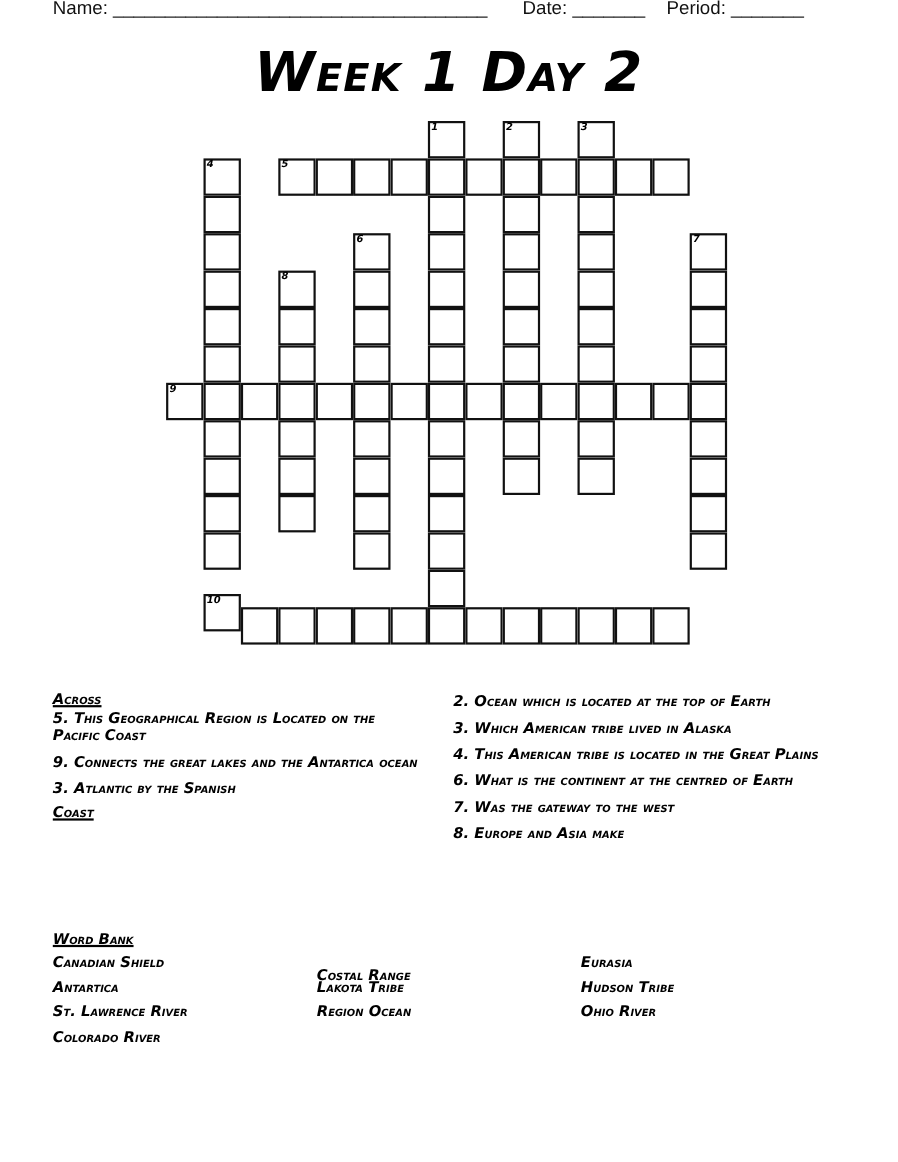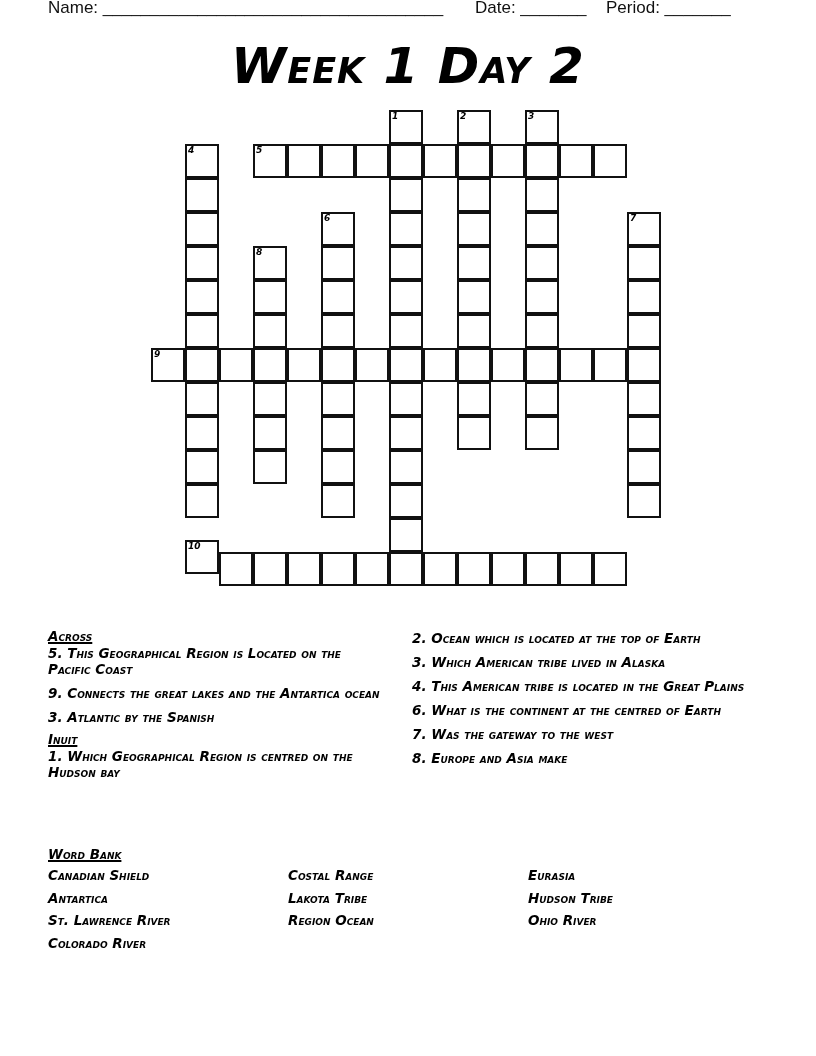--- a/index.html
+++ b/index.html
@@ -165,25 +165,21 @@
     <span>This Geographical Region is Located on the Pacific Coast</span>
   </div>
   <div class="clue">
     <span>9.</span>
     <span>Connects the great lakes and the Antartica ocean</span>
   </div>
   <div class="clue" style="margin-bottom:6px">
     <span>3.</span>
     <span>Atlantic by the Spanish</span>
   </div>
-  <div class="heading">Inuit</div>
-  <div class="clue">
-    <span>1.</span>
-    <span>Which Geographical Region is centred on the Hudson bay</span>
-  </div>
+  <div class="heading">Coast</div>
 </div>
 
 <div class="clues col col-right">
   <div class="clue">
     <span>2.</span>
     <span>Ocean which is located at the top of Earth</span>
   </div>
   <div class="clue">
     <span>3.</span>
     <span>Which American tribe lived in Alaska</span>
@@ -203,21 +199,21 @@
   <div class="clue">
     <span>8.</span>
     <span>Europe and Asia make</span>
   </div>
 </div>
 
 <div class="clues wordbank">
   <div class="heading" style="margin-bottom:5px">Word Bank</div>
   <div class="wb-items">
     <span class="wb-item" style="left:0;top:0">Canadian Shield</span>
-    <span class="wb-item" style="left:240px;top:0">Costal Range</span>
+    <span class="wb-item" style="left:240px;top:12px">Costal Range</span>
     <span class="wb-item" style="left:480px;top:0">Eurasia</span>
     <span class="wb-item" style="left:0;top:23px">Antartica</span>
     <span class="wb-item" style="left:240px;top:23px">Lakota Tribe</span>
     <span class="wb-item" style="left:480px;top:23px">Hudson Tribe</span>
     <span class="wb-item" style="left:0;top:45px">St. Lawrence River</span>
     <span class="wb-item" style="left:240px;top:45px">Region Ocean</span>
     <span class="wb-item" style="left:480px;top:45px">Ohio River</span>
     <span class="wb-item" style="left:0;top:68px">Colorado River</span>
   </div>
 </div>

